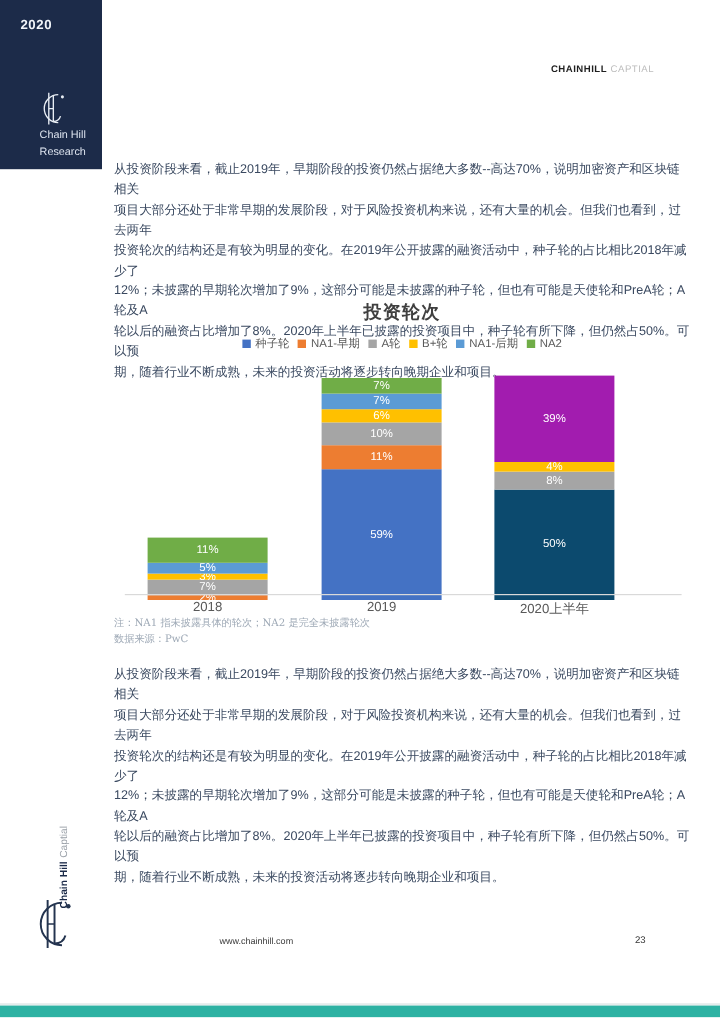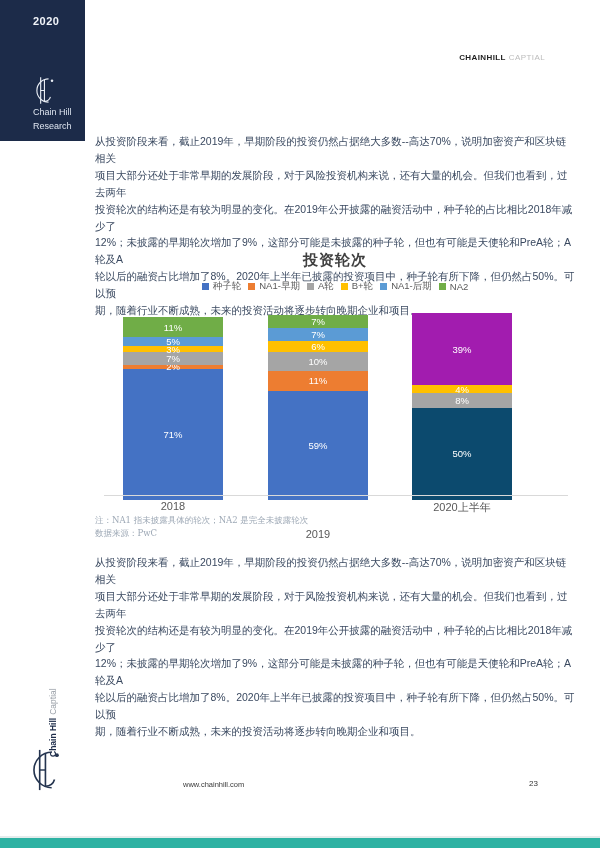--- a/index.html
+++ b/index.html
@@ -1,20 +1,20 @@
 <!DOCTYPE html>
 <html><head>
 <meta charset="utf-8">
 <style>
   html,body{margin:0;padding:0;background:#ffffff;}
   .page{position:relative;width:600px;height:848px;background:#ffffff;overflow:hidden;
         font-family:"Liberation Sans",sans-serif;}
   
   .sidebar{position:absolute;left:0;top:0;width:85px;height:141px;background:#1c2b49;}
-  .sidebar-year{position:absolute;left:33px;top:15px;color:#f2f5fa;font-size:11px;font-weight:bold;letter-spacing:.5px;}
+  .sidebar-year{position:absolute;left:17px;top:15px;color:#f2f5fa;font-size:11px;font-weight:bold;letter-spacing:.5px;}
   .sidebar-logo{position:absolute;left:30px;top:76px;}
   .sidebar-org{position:absolute;left:33px;top:105px;color:#dde4ef;font-size:9px;line-height:14px;white-space:pre-line;}
   
   .brand{position:absolute;right:55px;top:53px;font-size:8px;letter-spacing:.4px;white-space:nowrap;}
   .brand-primary{font-weight:bold;color:#1f1f1f;}
   .brand-secondary{color:#bcbcbc;margin-left:3px;}
   
   .para{position:absolute;left:95px;width:480px;font-size:10.5px;line-height:16.9px;
         color:#3a4960;white-space:pre-line;}
   .para-top{top:133px;}
@@ -102,23 +102,20 @@
           <span class="legend-swatch" style="background: rgb(91, 155, 213);"></span>
           <span class="legend-label">NA1-后期</span>
         </span>
         <span class="legend-item">
           <span class="legend-swatch" style="background: rgb(112, 173, 71);"></span>
           <span class="legend-label">NA2</span>
         </span>
       </div>
     <div id="chart-plot">
         <div class="bar-col" style="left: 123px;">
-          <div class="seg" style="height: 131.35px; background: rgb(68, 114, 196);">
-            <span class="seg-label">71%</span>
-          </div>
           <div class="seg" style="height: 3.7px; background: rgb(237, 125, 49);">
             <span class="seg-label">2%</span>
           </div>
           <div class="seg" style="height: 12.95px; background: rgb(165, 165, 165);">
             <span class="seg-label">7%</span>
           </div>
           <div class="seg" style="height: 5.55px; background: rgb(255, 192, 0);">
             <span class="seg-label">3%</span>
           </div>
           <div class="seg" style="height: 9.25px; background: rgb(91, 155, 213);">
@@ -142,21 +139,21 @@
           <div class="seg" style="height: 11.1px; background: rgb(255, 192, 0);">
             <span class="seg-label">6%</span>
           </div>
           <div class="seg" style="height: 12.95px; background: rgb(91, 155, 213);">
             <span class="seg-label">7%</span>
           </div>
           <div class="seg" style="height: 12.95px; background: rgb(112, 173, 71);">
             <span class="seg-label">7%</span>
           </div>
         </div>
-        <div class="x-label" style="left: 268px; margin-top: 28px;">2019</div>
+        <div class="x-label" style="left: 268px;">2019</div>
         <div class="bar-col" style="left: 412px;">
           <div class="seg" style="height: 92.5px; background: #0c4a6e;">
             <span class="seg-label">50%</span>
           </div>
           <div class="seg" style="height: 14.8px; background: rgb(165, 165, 165);">
             <span class="seg-label">8%</span>
           </div>
           <div class="seg" style="height: 7.4px; background: rgb(255, 192, 0);">
             <span class="seg-label">4%</span>
           </div>

